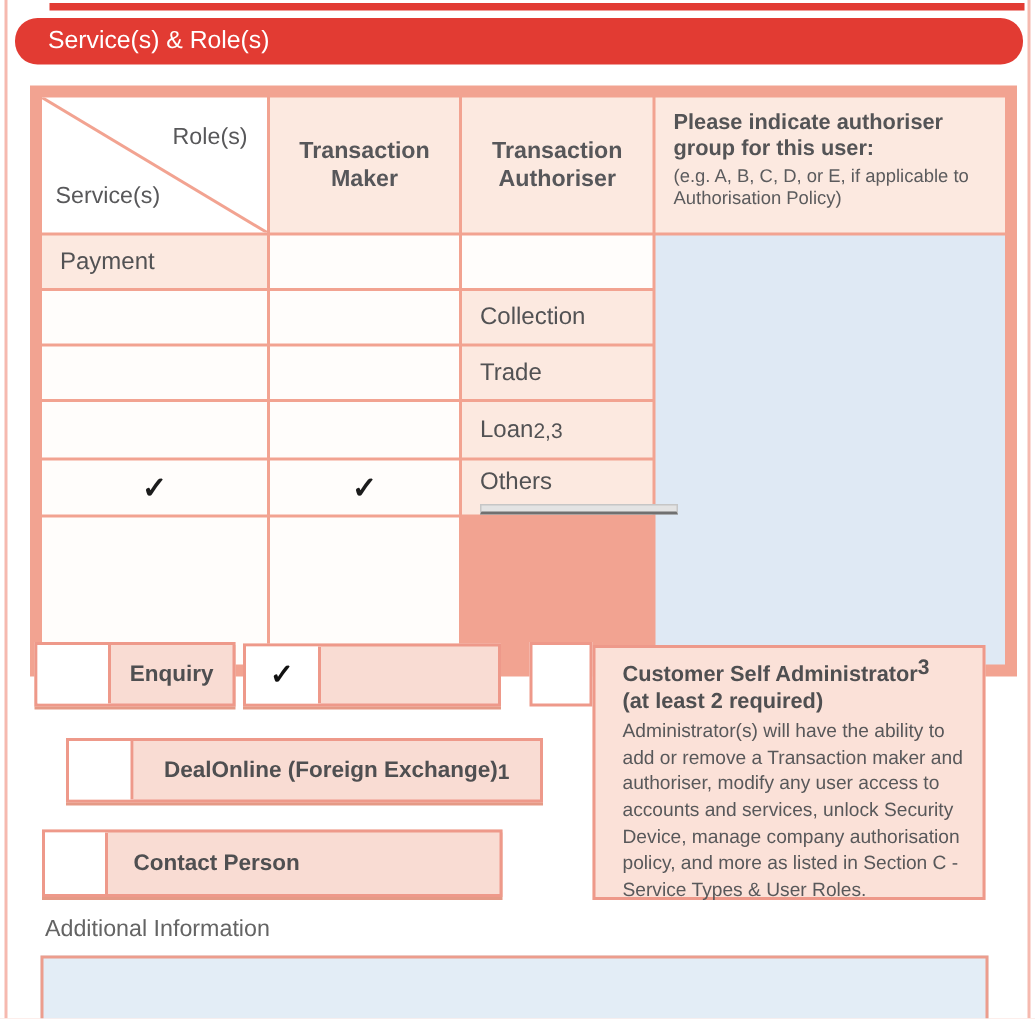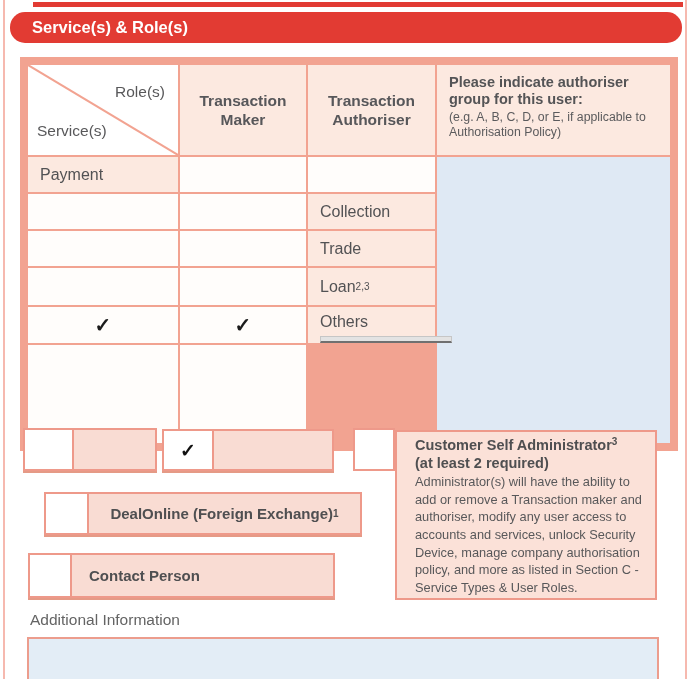--- a/index.html
+++ b/index.html
@@ -10,21 +10,21 @@
     overflow:hidden; color:#525254;
   }
   
   .edge-left  { position:absolute; left:3px;  top:0; width:2px; height:679px; background:#f6b9af; }
   .edge-right { position:absolute; left:685px; top:0; width:2px; height:679px; background:#f6b9af; }
   .top-strip  { position:absolute; left:33px; top:2px; width:650px; height:5px; background:#e23b33; }
 
   
   .section-header {
     position:absolute; left:10px; top:12px; width:672px; height:31px;
-    background:#e23b33; color:#ffffff; font-weight:bold; font-size:16.5px;
+    background:#e23b33; color:#ffffff; font-weight:normal; font-size:16.5px;
     line-height:31px; padding-left:22px;border-radius:15px;
   }
 
   
   .svc-table {
     position:absolute; left:20px; top:57px; width:658px; height:394px;
     background:#f2a391; padding:8px;
     display:grid; grid-template-columns:150px 126px 127px 1fr;
     grid-template-rows:90px 35px 35px 35px 37px 36px 1fr; gap:2px;
   }
@@ -49,21 +49,21 @@
   .mark-cell {
     display:flex; align-items:center; justify-content:center;
     font-size:20px; font-weight:bold; color:#1c1c1c;
   }
   .blue-cell { grid-column:4; grid-row:2 / 8; background:#dfe9f4; }
   .others-input {
     margin-top:5px; width:132px; height:24px; background:#e3e3e3;
     border:1px solid #c6c6c6; border-bottom:2px solid #707070;
     font-size:14px; color:#333; padding:0 4px;
   }
-  sup.fn { font-size:10px; vertical-align:5px; letter-spacing:0; }
+  sup.fn { font-size:14px; vertical-align:5px; letter-spacing:0; }
 
   
   .card {
     position:absolute; display:flex; background:#f9dcd3;
     border:2px solid #ee998a; box-shadow:0 2px 0 #e59a86;
   }
   .card .box {
     background:#ffffff; border-right:2px solid #ee998a;
     display:flex; align-items:center; justify-content:center;
     font-size:19px; font-weight:bold; color:#111; flex:none;
@@ -157,20 +157,21 @@
     <div class="cell peach row-label others">
       <span>Others</span>
       <div class="others-input"></div>
     </div>
     <div class="cell mark-cell"></div>
     <div class="cell mark-cell"></div>
   </div>
 
   <div class="card" style="left:23px; top:428px; width:134px; height:43px;">
     <div class="box" style="width:49px;"></div>
+    <div class="lbl">Enquiry</div>
   </div>
 
   <div class="card" style="left:162px; top:429px; width:172px; height:42px;">
     <div class="box" style="width:50px;">✓</div>
   </div>
 
   <div class="csa-check"></div>
   <div class="csa-box">
     <div class="title"><span>Customer Self Administrator</span><sup class="fn">3</sup></div>
     <div class="title">(at least 2 required)</div>

